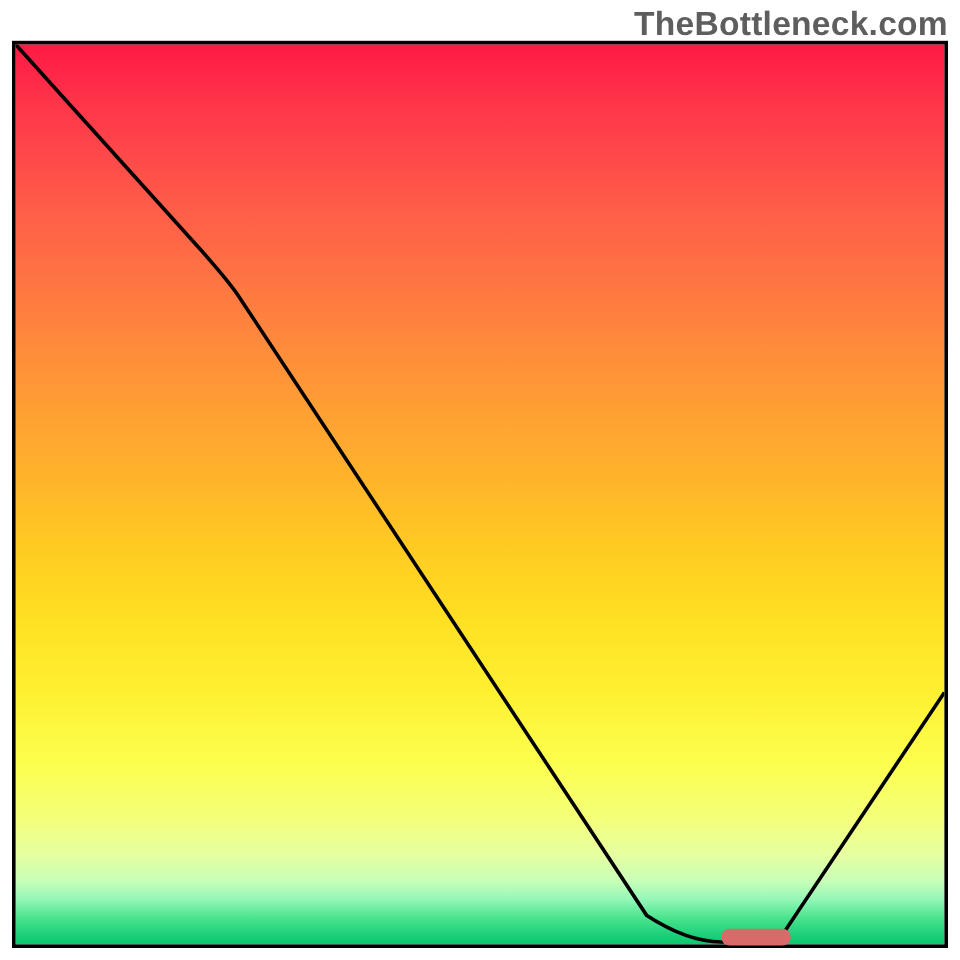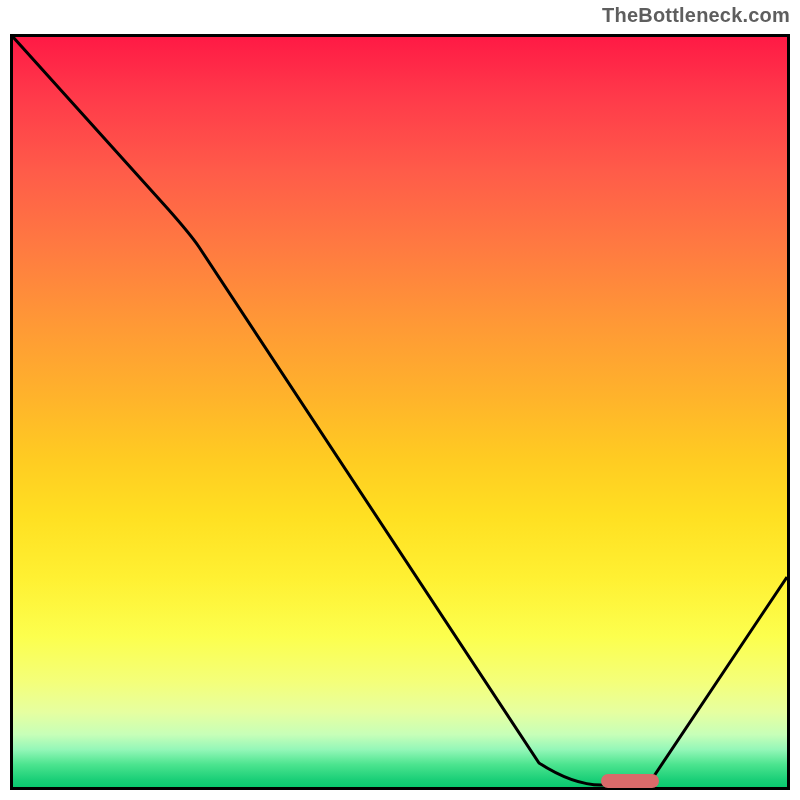--- a/index.html
+++ b/index.html
@@ -13,21 +13,21 @@
   .chart-wrap {
     position: relative;
     width: 800px;
     height: 800px;
   }
   .watermark {
     position: absolute;
     top: 4px;
     right: 10px;
     font-family: Arial, Helvetica, sans-serif;
-    font-size: 20px;
+    font-size: 28px;
     font-weight: 600;
     color: #5e5e5e;
     letter-spacing: 0.2px;
   }
   .plot-area {
     position: absolute;
     left: 10px;
     top: 34px;
     width: 780px;
     height: 756px;

